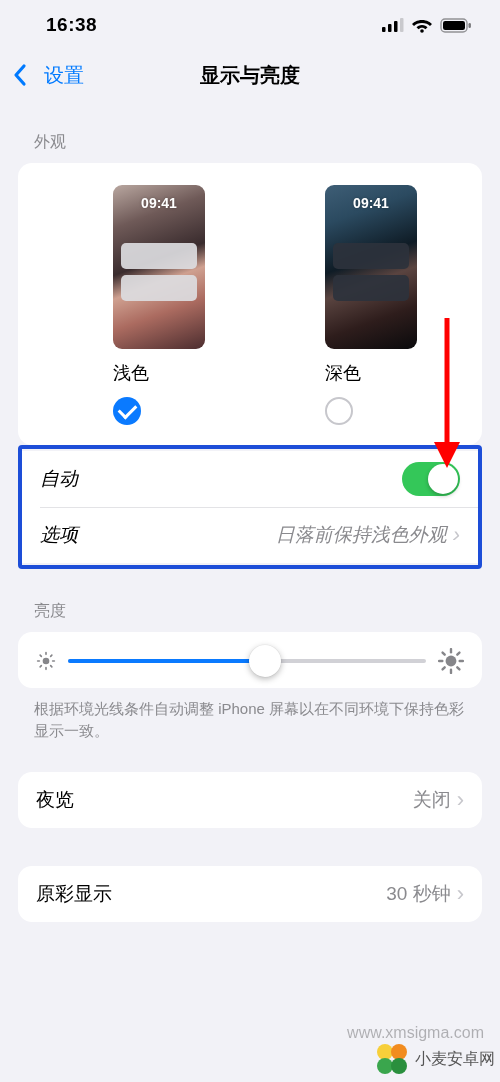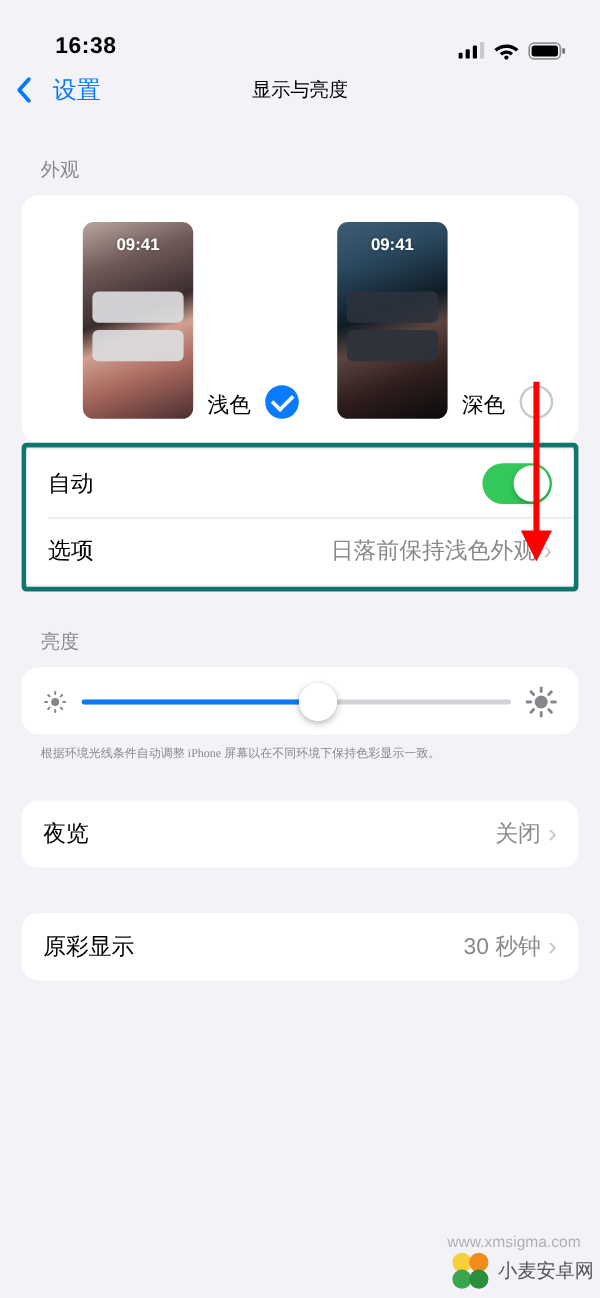--- a/index.html
+++ b/index.html
@@ -1,53 +1,53 @@
 <!DOCTYPE html>
 <html><head>
 <meta charset="utf-8">
 <style>
 * { margin: 0; padding: 0; box-sizing: border-box; -webkit-font-smoothing: antialiased; }
 html, body { width: 500px; height: 1082px; background: #f2f2f7; font-family: -apple-system, "Helvetica Neue", Arial, sans-serif; color: #000; overflow: hidden; position: relative; }
 
 
-.status-bar { height: 50px; display: flex; align-items: flex-end; justify-content: space-between; padding: 0 28px 0 46px; }
+.status-bar { height: 50px; display: flex; align-items: center; justify-content: space-between; padding: 0 28px 0 46px; }
 .status-time { font-size: 19px; font-weight: 600; letter-spacing: 0.5px; }
 .status-icons { display: flex; align-items: center; gap: 7px; }
 
 
 .nav-bar { height: 50px; display: flex; align-items: center; position: relative; padding: 0 12px; }
 .back { display: flex; align-items: center; color: #007aff; font-size: 20px; gap: 16px; }
 .back-chevron svg { display: block; }
-.title { position: absolute; left: 0; right: 0; text-align: center; font-size: 16px; font-weight: 400; pointer-events: none; }
+.title { position: absolute; left: 0; right: 0; text-align: center; font-size: 20px; font-weight: 700; pointer-events: none; }
 
 
 .section-header { font-size: 16px; color: #8a8a8e; padding: 32px 34px 10px; }
 
 
 .group { background: #fff; border-radius: 14px; margin: 0 18px; overflow: hidden; }
 
 
 .previews { display: flex; justify-content: space-around; padding: 22px 20px 20px; }
-.preview-col { display: flex; flex-direction: row; align-items: flex-end; gap: 12px; padding-left: 30px; }
+.preview-col { display: flex; flex-direction: column; align-items: flex-start; gap: 12px; padding-left: 30px; }
 .thumb { width: 92px; height: 164px; border-radius: 9px; overflow: hidden; position: relative; }
 .thumb-light { background: linear-gradient(160deg,#b9a7a0 0%,#6f5a58 22%,#3a2c2e 46%,#cfa090 58%,#ab6b60 74%,#4c2d2f 100%); }
 .thumb-dark  { background: linear-gradient(160deg,#3e5e76 0%,#2b4a60 20%,#0f1c26 45%,#5a4440 58%,#2e1d1c 78%,#0a0a0c 100%); }
 .thumb-time { position:absolute; top:10px; left:0; right:0; text-align:center; color:#fff; font-size:14px; font-weight:600; text-shadow:0 0 3px rgba(0,0,0,.3);}
 .widget-stack { position:absolute; top:58px; left:8px; right:8px; display:flex; flex-direction:column; gap:6px;}
 .widget { height:26px; border-radius:5px;}
 .thumb-light .widget { background: rgba(220,220,224,0.92);}
 .thumb-dark  .widget { background: rgba(45,50,60,0.92);}
 .preview-label { font-size: 18px; }
 .radio { width: 28px; height: 28px; border-radius: 50%; display:flex; align-items:center; justify-content:center;}
 .radio.checked { background:#0a7aff; }
 .radio.checked::after { content:""; width:8px; height:14px; border:solid #fff; border-width:0 3px 3px 0; transform: translateY(-2px) rotate(45deg);}
 .radio.unchecked { border: 2.5px solid #c7c7cc; }
 
 
-.highlight-wrap { margin: 0 18px; border: 4px solid #0f766e; border-radius: 4px; padding: 2px 0; }
+.highlight-wrap { margin: 0 18px; border: 4px solid #1d4ed8; border-radius: 4px; padding: 2px 0; font-style: italic; }
 .highlight-wrap .row-group { background:#fff; overflow:hidden; }
 
 
 .row { display:flex; align-items:center; justify-content:space-between; min-height:56px; padding:0 18px; position:relative; }
 .row + .row::before { content:""; position:absolute; top:0; left:18px; right:0; height:1px; background:#e3e3e6; }
 .row-label { font-size:19px; }
 .row-value { font-size:19px; color:#8a8a8e; display:flex; align-items:center; gap:6px;}
 .disclosure { color:#c7c7cc; font-size:22px; }
 
 
@@ -58,26 +58,26 @@
 .red-arrow { position:absolute; right:38px; top:318px; pointer-events:none; z-index:50;}
 
 
 .slider-row { display:flex; align-items:center; gap:12px; padding:16px 18px 14px; }
 .sun-icon { color:#86868a; }
 .slider { flex:1; height:4px; background:#d1d1d6; border-radius:2px; position:relative; }
 .slider-fill { position:absolute; left:0; top:0; bottom:0; background:#0a7aff; border-radius:2px; width:55%;}
 .slider-thumb { position:absolute; top:50%; left:55%; width:32px; height:32px; border-radius:50%; background:#fff; box-shadow:0 2px 6px rgba(0,0,0,.28), 0 0 0 0.5px rgba(0,0,0,.05); transform:translate(-50%,-50%);}
 
 
-.footnote { font-size:10px; color:#8a8a8e; padding:10px 34px 0; line-height:1.45;font-family:Liberation Serif, serif; }
+.footnote { font-size:15px; color:#8a8a8e; padding:10px 34px 0; line-height:1.45; }
 
 
 .watermark { position:absolute; bottom:6px; right:5px; display:flex; align-items:center; gap:6px; }
 .wm-text { font-size:16px; color:#555; }
-.wm-url { position:absolute; right:16px; bottom:40px; font-size:13px; color:rgba(0,0,0,.28);}
+.wm-url { position:absolute; right:16px; bottom:40px; font-size:16px; color:rgba(0,0,0,.28);}
 .clover { width:34px; height:34px; position:relative; }
 .clover span{position:absolute;width:16px;height:16px;border-radius:50%;}
 .clover .a{background:#f7cf3a;left:2px;top:2px;}
 .clover .b{background:#f28c1f;right:2px;top:2px;}
 .clover .c{background:#3aa64d;left:2px;bottom:2px;}
 .clover .d{background:#2a8f3d;right:2px;bottom:2px;}
 
 .sep-before::before{content:"";position:absolute;top:0;left:18px;right:0;height:1px;background:#e3e3e6;}
 </style>
 </head>

